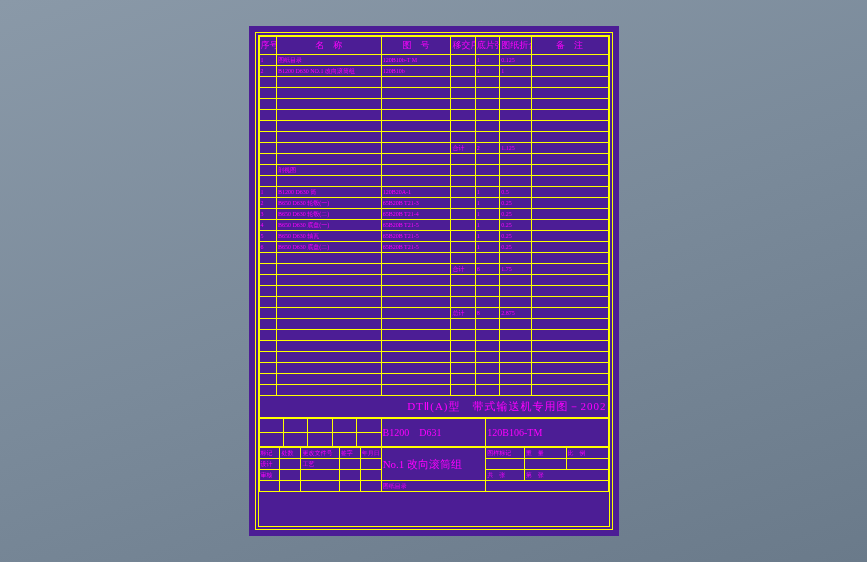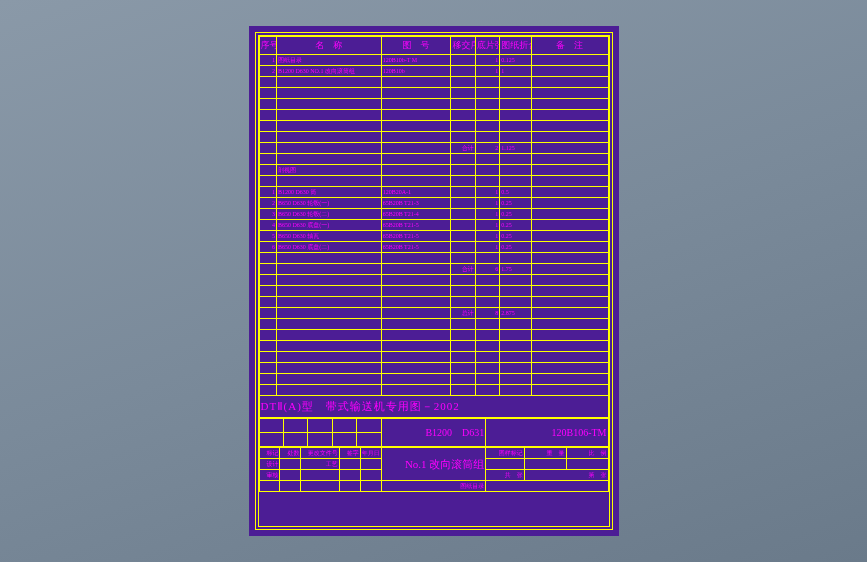--- a/index.html
+++ b/index.html
@@ -4,24 +4,24 @@
 <style>
 *{margin:0;padding:0;box-sizing:border-box}
 body{background:linear-gradient(160deg,#8a99a8 0%,#7a8a9a 50%,#6a7a8a 100%);width:867px;height:562px;display:flex;align-items:center;justify-content:center;font-family:"SimSun",serif}
 .sheet{background:#4c1d95;width:370px;height:510px;padding:6px;position:relative}
 .outer{border:1px solid #ff0;width:100%;height:100%;padding:2px}
 .inner{border:1px solid #ff0;width:100%;height:100%;position:relative}
 table{border-collapse:collapse;width:100%;table-layout:fixed}
 td,th{border:1px solid #ff0;color:#f0f;font-size:6px;padding:0 1px;height:11px;overflow:hidden;white-space:nowrap;text-align:left;vertical-align:middle}
 .hdr td{height:18px;font-size:9px;text-align:center}
 .tall{font-size:6px;line-height:7px;text-align:center}
-.title-row td{height:22px;font-size:11px;text-align:left;color:#f0f;letter-spacing:1px}
+.title-row td{height:22px;font-size:11px;text-align:right;color:#f0f;letter-spacing:1px}
 .tb2 td{height:14px}
 .tb3 td{height:11px}
-.c{text-align:right}
+.c{text-align:left}
 .big{font-size:10px}
 .med{font-size:11px}
 </style>
 </head>
 <body>
 
 <div class="sheet">
 <div class="outer">
 <div class="inner">
 

